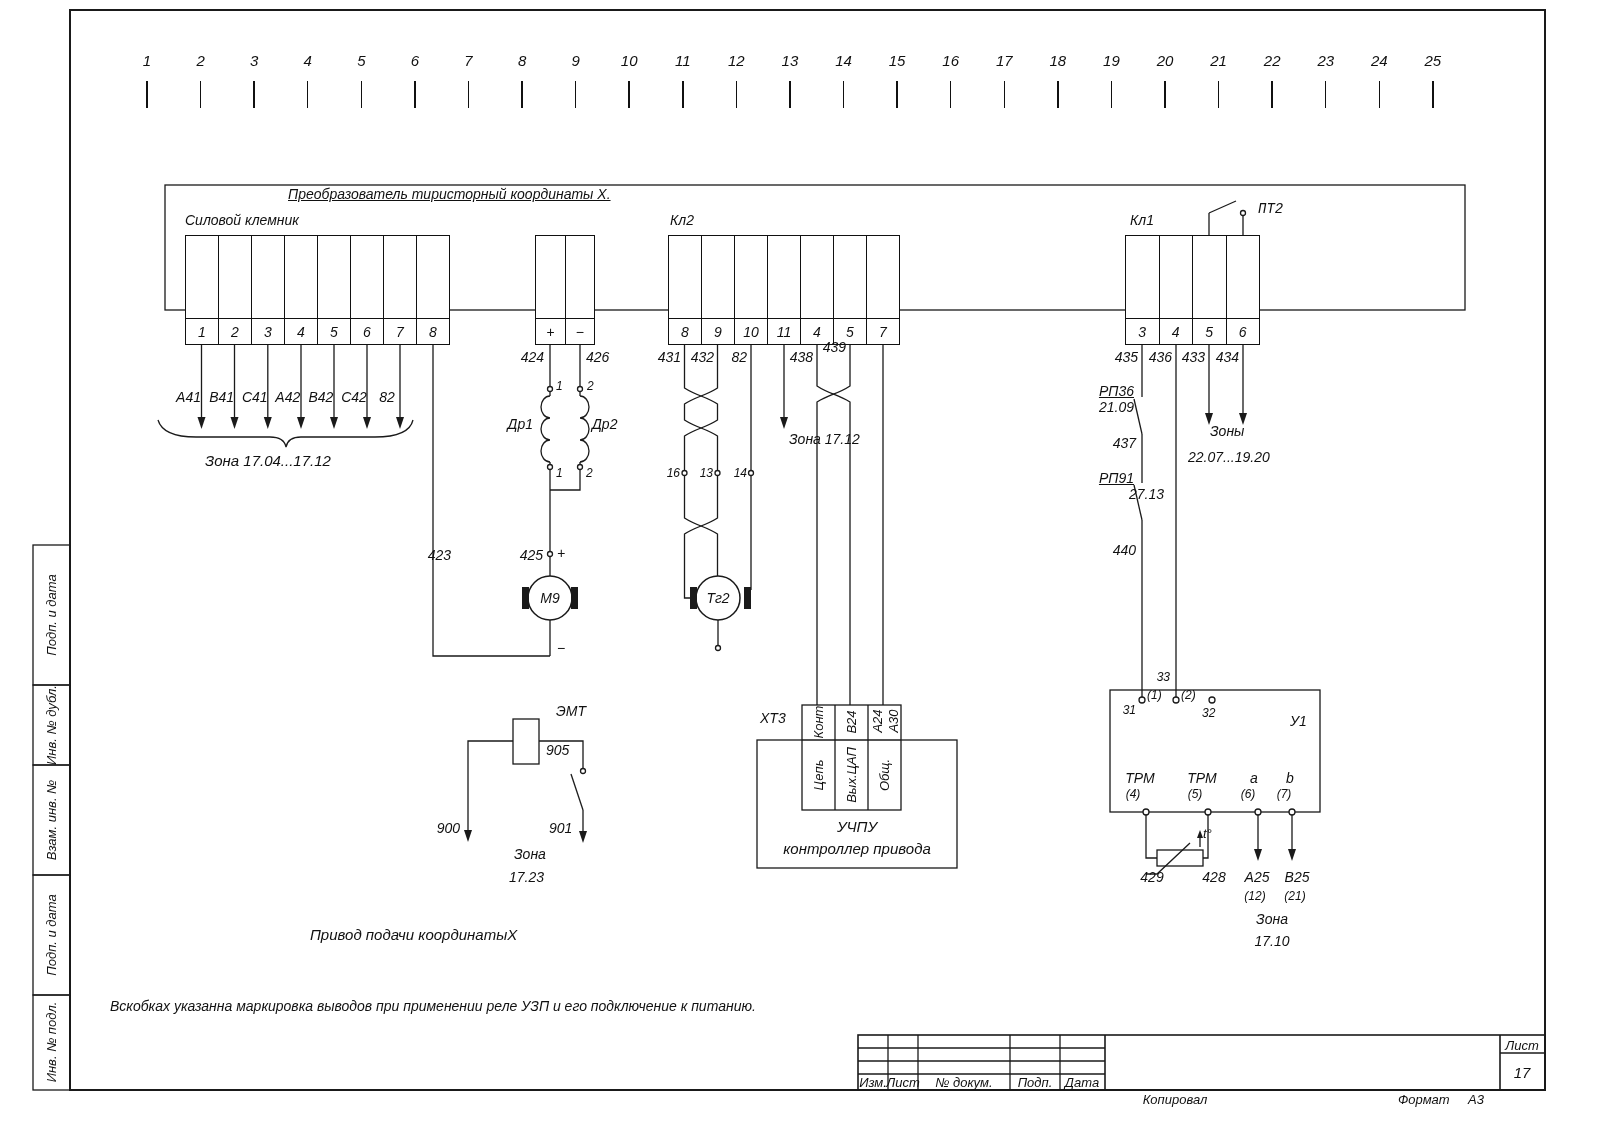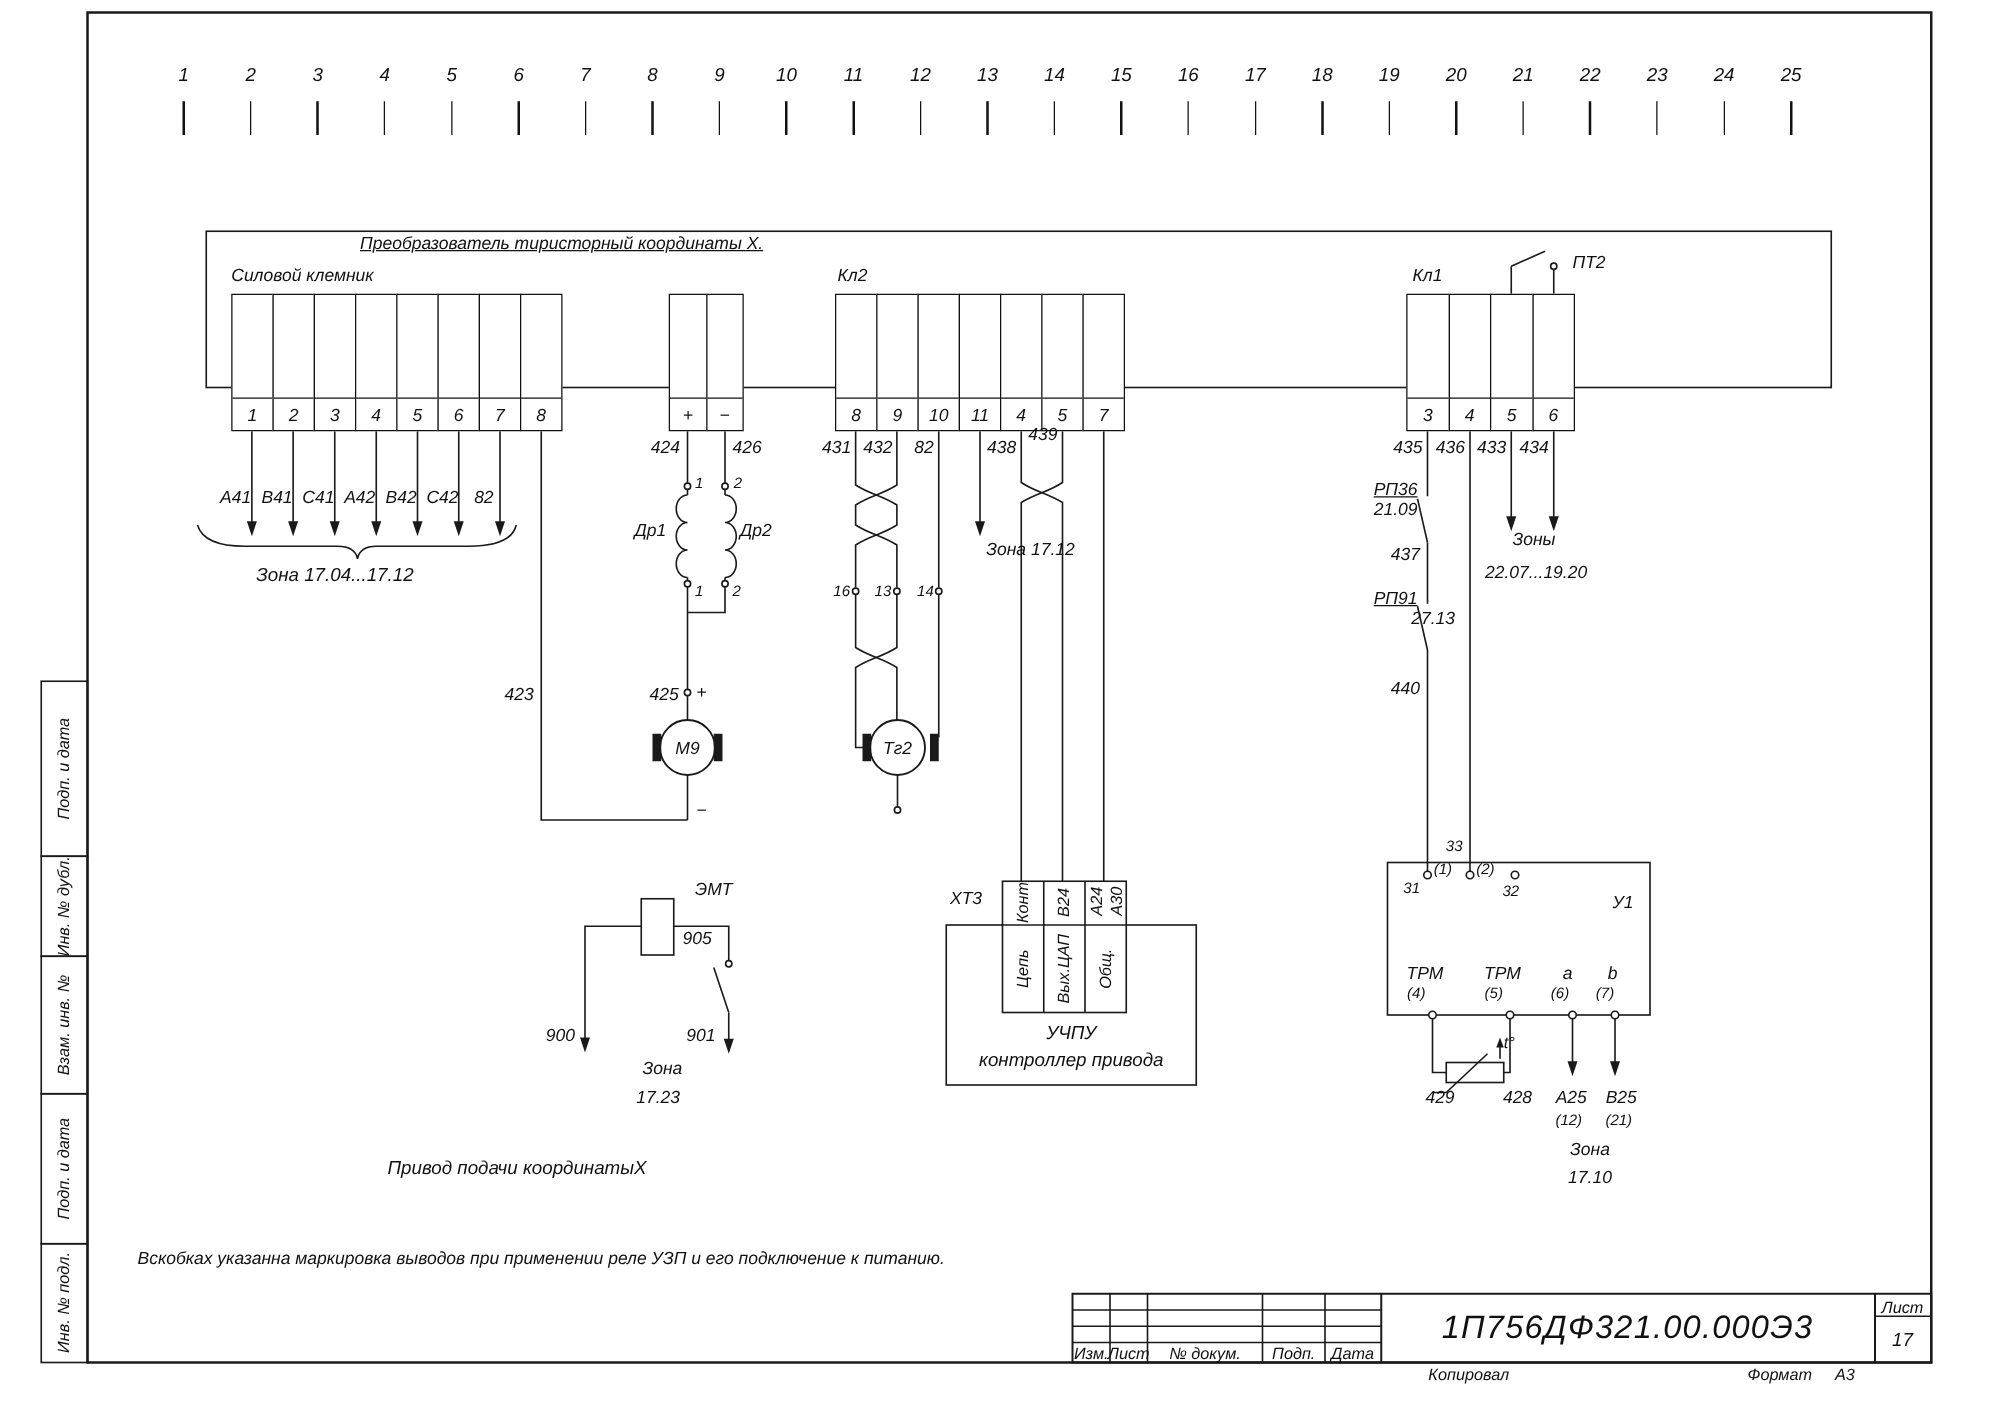--- a/index.html
+++ b/index.html
@@ -370,23 +370,23 @@
       <span class="outlbl">А42</span>
       <span class="outlbl">В42</span>
       <span class="outlbl">С42</span>
       <span class="outlbl">82</span>
     </div>
 
 <div class="lbl u" style="left:288px;top:186px;">Преобразователь тиристорный координаты Х.</div>
 <div class="lbl" style="left:185px;top:212px;">Силовой клемник</div>
 <div class="lbl" style="left:670px;top:212px;">Кл2</div>
 <div class="lbl" style="left:1130px;top:212px;">Кл1</div>
-<div class="lbl" style="left:1258px;top:201px;">ПТ2</div>
+<div class="lbl" style="left:1258px;top:201px;font-family:Liberation Mono, monospace;">ПТ2</div>
 <div class="lbl f15" style="left:205px;top:452px;">Зона 17.04...17.12</div>
-<div class="lbl rt" style="left:427px;top:547px;">423</div>
+<div class="lbl rt" style="left:451px;top:547px;">423</div>
 
 <div class="lbl rt" style="left:544px;top:349px;">424</div>
 <div class="lbl" style="left:586px;top:349px;">426</div>
 <div class="lbl f12" style="left:556px;top:379px;">1</div>
 <div class="lbl f12" style="left:587px;top:379px;">2</div>
 <div class="lbl rt" style="left:533px;top:416px;">Др1</div>
 <div class="lbl" style="left:592px;top:416px;">Др2</div>
 <div class="lbl f12" style="left:556px;top:466px;">1</div>
 <div class="lbl f12" style="left:586px;top:466px;">2</div>
 <div class="lbl rt" style="left:543px;top:547px;">425</div>
@@ -467,20 +467,19 @@
 <div class="side" style="left:51px;top:725px;">Инв. № дубл.</div>
 <div class="side" style="left:51px;top:820px;">Взам. инв. №</div>
 <div class="side" style="left:51px;top:935px;">Подп. и дата</div>
 <div class="side" style="left:51px;top:1042px;">Инв. № подл.</div>
 
 <div class="lbl ct f13" style="left:873px;top:1075px;">Изм.</div>
 <div class="lbl ct f13" style="left:903px;top:1075px;">Лист</div>
 <div class="lbl ct f13" style="left:964px;top:1075px;">№ докум.</div>
 <div class="lbl ct f13" style="left:1035px;top:1075px;">Подп.</div>
 <div class="lbl ct f13" style="left:1082px;top:1075px;">Дата</div>
-<div class="lbl ct f26" style="left:1302px;top:1046px;">1П756ДФ321.00.000Э3</div>
 <div class="lbl ct f13" style="left:1522px;top:1038px;">Лист</div>
 <div class="lbl ct f15" style="left:1522px;top:1064px;">17</div>
 <div class="lbl ct f13" style="left:1175px;top:1092px;">Копировал</div>
 <div class="lbl f13" style="left:1398px;top:1092px;">Формат</div>
 <div class="lbl f13" style="left:1468px;top:1092px;">А3</div>
 
 </div>
 
 </body></html>

